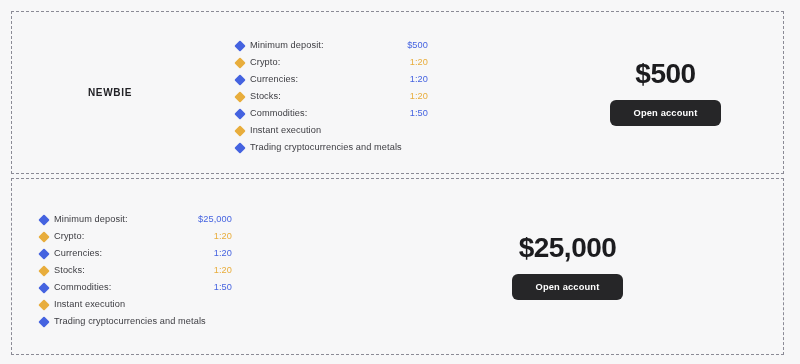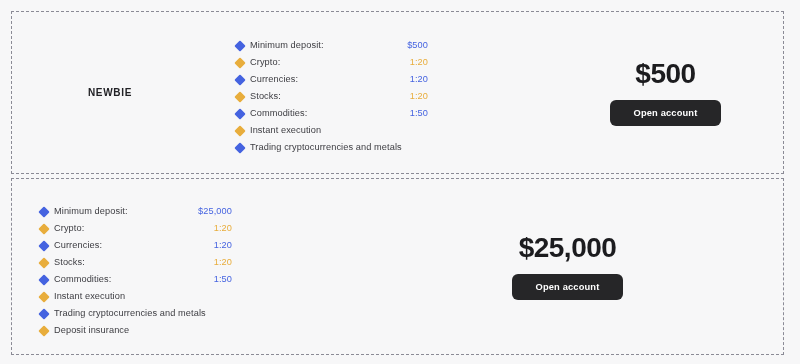--- a/index.html
+++ b/index.html
@@ -204,23 +204,19 @@
           <span class="feature-value blue">1:50</span>
         </div>
         <div class="feature-row">
           <span class="bullet gold"></span>
           <span class="feature-label">Instant execution</span>
         </div>
         <div class="feature-row">
           <span class="bullet blue"></span>
           <span class="feature-label">Trading cryptocurrencies and metals</span>
         </div>
-        <div class="feature-row">
-          <span class="bullet gold"></span>
-          <span class="feature-label">Deposit insurance</span>
-        </div>
       </div>
       <div class="cta-col">
         <div class="price">$25,000</div>
         <button class="open-account-btn">Open account</button>
       </div>
     </div>
   </div>
 
 </body></html>

